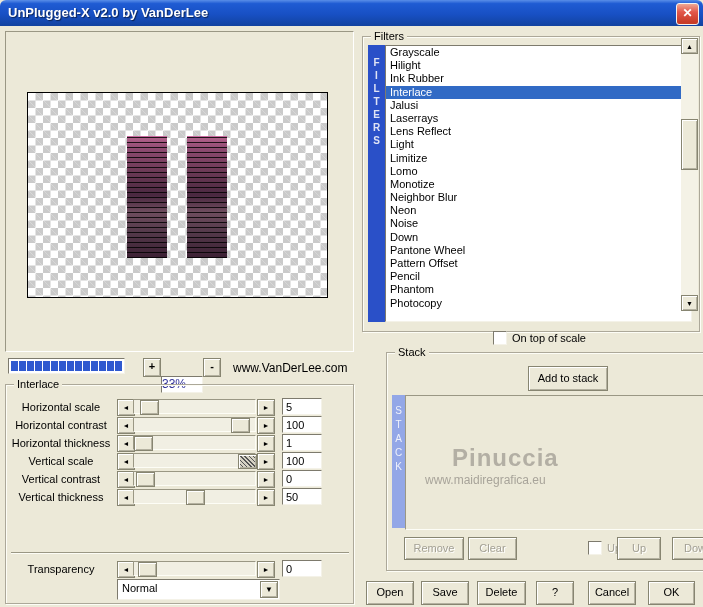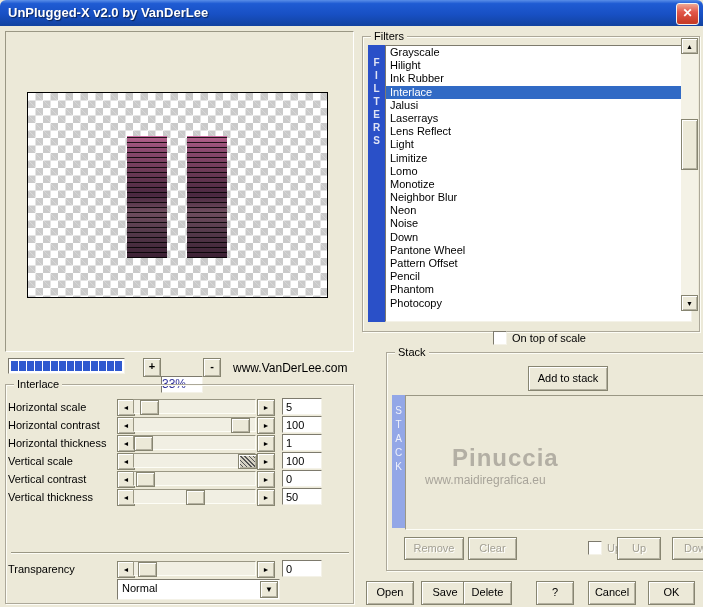--- a/index.html
+++ b/index.html
@@ -44,21 +44,21 @@
   
   #zoom-progress{position:absolute;left:8px;top:358px;width:117px;height:16px;display:flex;gap:1px;padding:2px;box-sizing:border-box;}
   .pseg{width:7px;height:100%;background:var(--progress_segment);flex:none;}
   #zoom-in{position:absolute;left:143px;top:358px;width:16px;height:17px;text-align:center;line-height:15px;font-weight:bold;cursor:pointer;}
   #zoom-pct{position:absolute;left:161px;top:358px;width:40px;height:15px;line-height:15px;color:var(--zoom_text);font-size:12px;margin-top:18px;}
   #zoom-out{position:absolute;left:203px;top:358px;width:16px;height:17px;text-align:center;line-height:15px;font-weight:bold;cursor:pointer;}
   #website{position:absolute;left:233px;top:361px;font-size:12px;}
   
   #interlace-gb{left:5px;top:384px;width:347px;height:218px;}
   .srow{position:absolute;left:0;height:17px;width:100%;}
-  .slabel{position:absolute;left:2px;top:2px;width:106px;text-align:left;}
+  .slabel{position:absolute;left:2px;top:2px;width:106px;text-align:center;}
   .sarrow{position:absolute;top:0;width:16px;height:15px;text-align:center;line-height:15px;font-size:7px;cursor:pointer;}
   .sarrow.l{left:111px;} .sarrow.r{left:251px;}
   .strack{position:absolute;left:127px;top:0;width:123px;height:15px;background:#f1efe3;
     border:1px solid;border-color:#9a9784 #fdfdf6 #fdfdf6 #9a9784;box-sizing:border-box;cursor:pointer;}
   .sthumb{position:absolute;top:0;width:17px;height:13px;cursor:pointer;}
   .sthumb.hatched{background-color:#d6d2c4;background-image:repeating-linear-gradient(45deg,#555 0,#555 1px,transparent 1px,transparent 3px);}
   .sval{position:absolute;left:276px;top:-1px;width:32px;height:13px;font-size:11px;padding:1px 3px;}
   #sep{position:absolute;left:5px;top:167px;width:338px;height:0;border-top:1px solid #9a9784;border-bottom:1px solid #fdfdf6;}
   #blend-combo{position:absolute;left:111px;top:194px;width:161px;height:19px;cursor:pointer;}
   #blend-text{position:absolute;left:4px;top:2px;}
@@ -84,21 +84,21 @@
   #stack-area{position:absolute;left:18px;top:42px;width:311px;height:133px;background:var(--dialog_bg);
     border:1px solid;border-color:#9a9784 #fdfdf6 #fdfdf6 #9a9784;}
   #wm-title{position:absolute;left:46px;top:48px;font-size:24px;font-weight:bold;color:var(--watermark);letter-spacing:1px;}
   #wm-url{position:absolute;left:19px;top:77px;font-size:12px;color:#a8a49a;}
   .stk-btn{position:absolute;top:184px;height:21px;text-align:center;line-height:20px;cursor:default;}
   #remove-btn{left:17px;width:58px;} #clear-btn{left:81px;width:47px;}
   #upto-row{position:absolute;left:157px;top:188px;padding-left:44px;}
   #up-btn{left:230px;width:42px;} #down-btn{left:285px;width:50px;}
   
   .dlg-btn{position:absolute;top:581px;height:22px;text-align:center;line-height:21px;cursor:pointer;}
-  #open-btn{left:366px;width:46px;} #save-btn{left:421px;width:46px;} #delete-btn{left:463px;width:47px;text-align:center;}
+  #open-btn{left:366px;width:46px;} #save-btn{left:421px;width:46px;} #delete-btn{left:477px;width:47px;text-align:center;}
   #help-btn{left:536px;width:36px;} #cancel-btn{left:588px;width:46px;} #ok-btn{left:648px;width:45px;}
 </style>
 </head>
 <body>
 
 <div id="dlg">
 
   <div id="titlebar">
     <span id="title-text">UnPlugged-X v2.0 by VanDerLee</span>
     <div id="close-btn">

